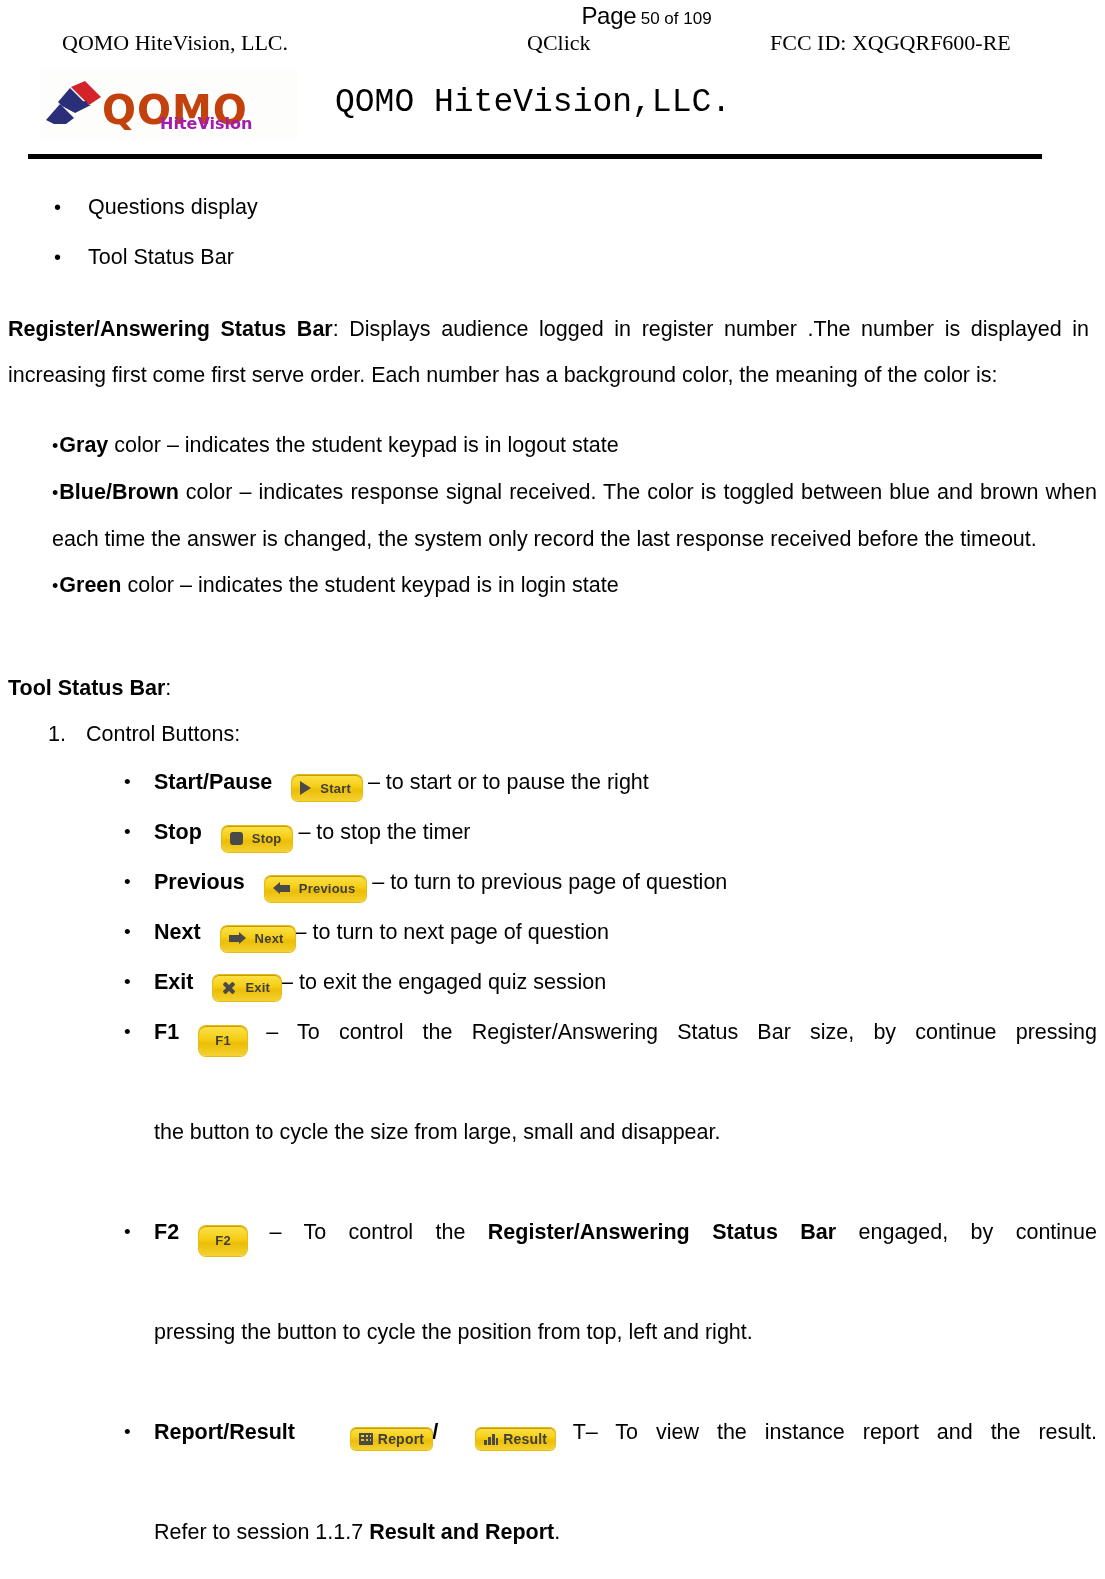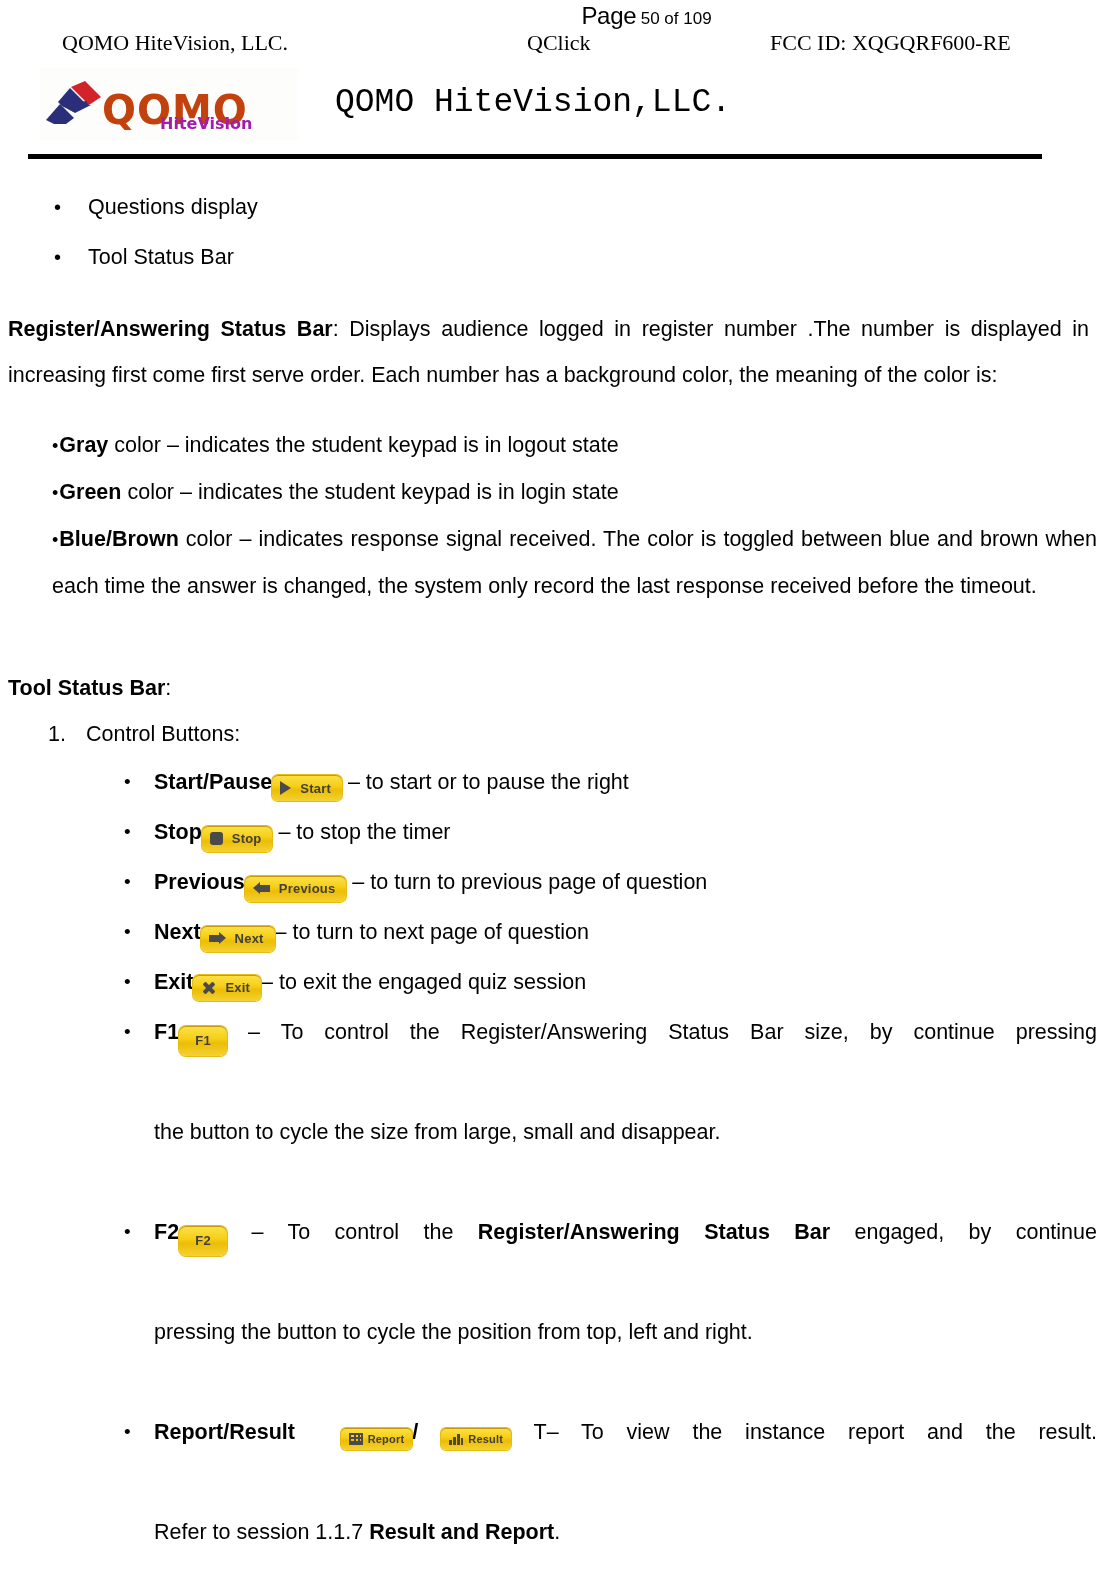--- a/index.html
+++ b/index.html
@@ -176,20 +176,21 @@
     background:linear-gradient(to bottom,#fbe14a 0%,#f6cf18 42%,#ecbd06 58%,#f4d233 100%);
     border-radius:6px;
     box-shadow:0 1px 0 #c79b05 inset,0 0 0 1px #e7bc12;
     color:#3b3b3b;
     font-family:"Liberation Sans", sans-serif;
     font-weight:bold;
     white-space:nowrap;
     text-align:center;
     line-height:1;
     position:relative;
+    margin-left:20px;
   }
   .btn .lbl{
     font-size:13px;
     font-weight:bold;
     color:#3f3f3f;
     letter-spacing:0.2px;
   }
   .btn-wide{
     height:26px;
     padding:0 11px 0 8px;
@@ -201,21 +202,21 @@
     width:48px;height:30px;
     border-radius:7px;
   }
   .btn-sq .inner{display:flex;align-items:center;justify-content:center;height:30px;}
   .btn-sm{
     height:22px;
     padding:0 8px;
     border-radius:5px;
   }
   .btn-sm .inner{display:flex;align-items:center;height:22px;gap:5px;}
-  .btn-sm .lbl{font-size:11px;}
+  .btn-sm .lbl{font-size:14px;}
 
   
   .ic{display:inline-block;flex:0 0 auto;}
   .ic-play{
     width:0;height:0;
     border-left:11px solid #4a4a4a;
     border-top:7px solid transparent;
     border-bottom:7px solid transparent;
   }
   .ic-stop{
@@ -310,25 +311,25 @@
 
     <div class="spacer-sm"></div>
 
     <p class="para"><span class="b">Register/Answering Status Bar</span><span>: Displays audience logged in register number .The number is displayed in increasing first come first serve order. Each number has a background color, the meaning of the color is:</span></p>
 
     <div class="spacer-sm"></div>
 
     <div class="li-tight" style="padding-left:44px;">
       <span class="bul-inline">•</span><span class="b">Gray</span><span> color – indicates the student keypad is in logout state</span>
     </div>
+    <div class="li-tight" style="padding-left:44px;text-indent:0;">
+      <span class="bul-inline">•</span><span class="b">Blue/Brown</span><span> color – indicates response signal received. The color is toggled between blue and brown when each time the answer is changed, the system only record the last response received before the timeout.</span>
+    </div>
     <div class="li-tight" style="padding-left:44px;">
       <span class="bul-inline">•</span><span class="b">Green</span><span> color – indicates the student keypad is in login state</span>
-    </div>
-    <div class="li-tight" style="padding-left:44px;text-indent:0;">
-      <span class="bul-inline">•</span><span class="b">Blue/Brown</span><span> color – indicates response signal received. The color is toggled between blue and brown when each time the answer is changed, the system only record the last response received before the timeout.</span>
     </div>
 
     <div class="spacer-lg"></div>
 
     <p class="para" style="padding-left:0;"><span class="b">Tool Status Bar</span><span>:</span></p>
 
     <div class="ol-item">
       <span class="num">1.</span>
       <span>Control Buttons:</span>
     </div>

